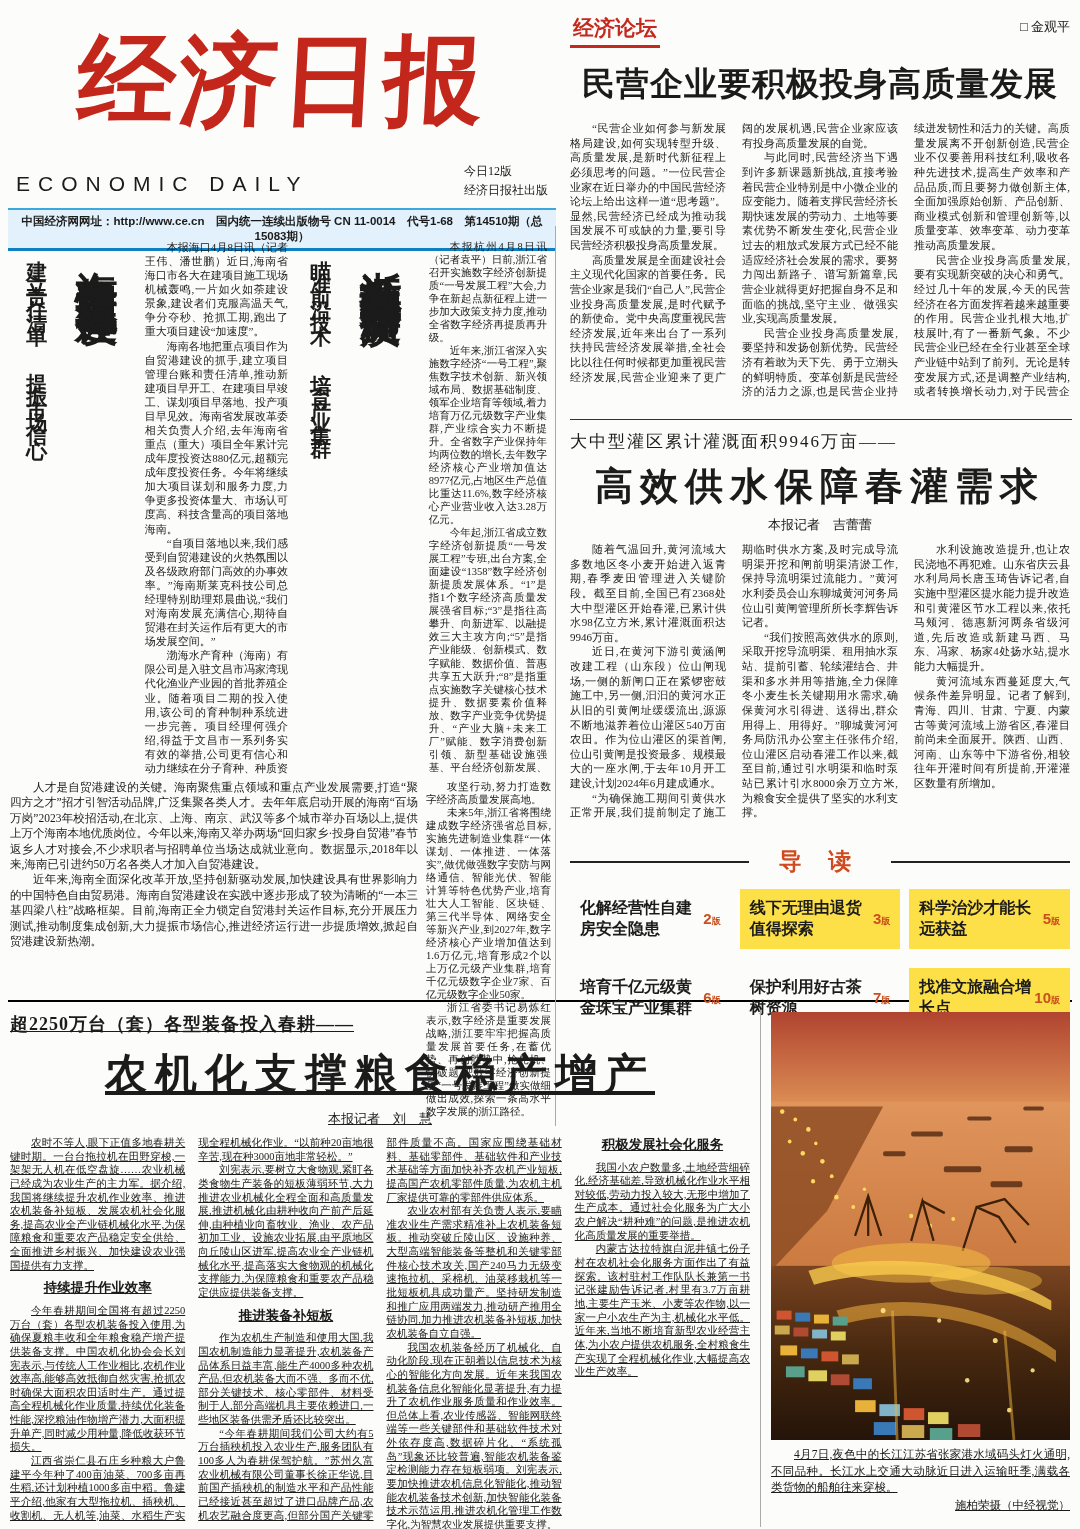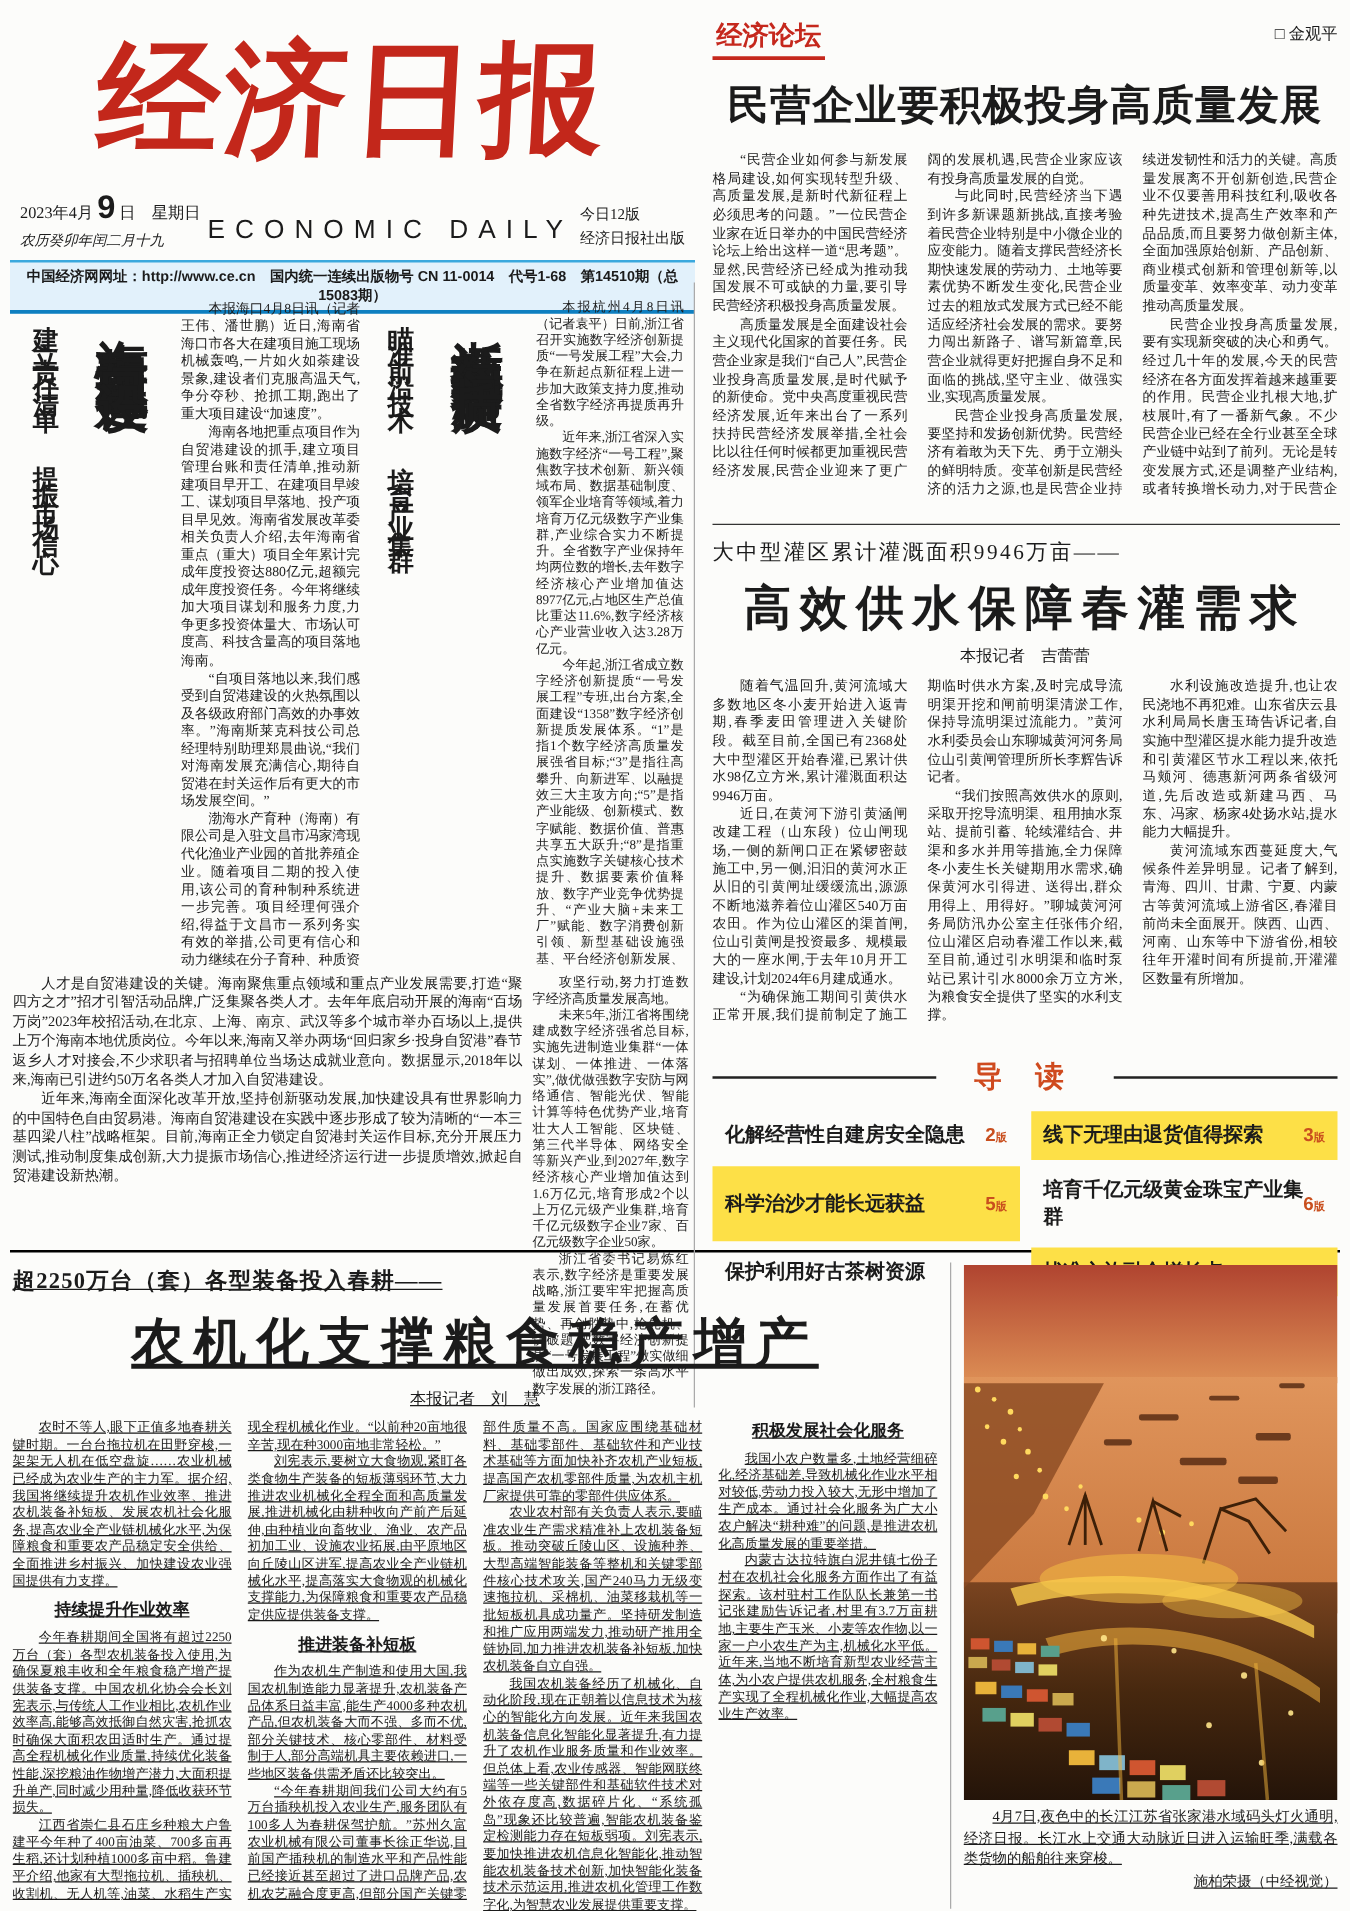--- a/index.html
+++ b/index.html
@@ -56,21 +56,21 @@
                   font-family:"Liberation Serif",serif; }
   .byline { text-align:center; font-size:13px; margin-bottom:8px; }
   .irr-body { column-count:3; height:292px; }
 
   
   .daodu { margin-top:6px; padding:2px 2px 8px 0; }
   .daodu-title { display:flex; align-items:center;gap:16px; }
   .daodu-title .line { flex:1; border-top:2px solid #222; }
   .daodu-title .txt { color:#cf4a1e; font-size:23px; font-weight:bold; letter-spacing:10px; margin:0 14px;
                       font-family:"Liberation Sans",sans-serif; }
-  .daodu-grid { display:grid; grid-template-columns:1fr 1fr; gap:5px 9px; margin-top:12px; }
+  .daodu-grid { display:grid; grid-template-columns:1fr 1fr 1fr; gap:19px 9px; margin-top:12px; }
   .daodu-item { display:flex; justify-content:space-between; align-items:center; font-size:16px; font-weight:bold;
                 padding:9px 10px; font-family:"Liberation Sans",sans-serif; }
   .daodu-item.peach { background:#fde047; }
   .pg { color:#c94f1e; font-size:15px; font-weight:bold; white-space:nowrap; }
   .pg .ban { font-size:9px; }
 
   
   .bottom { border-top:2px solid #000000; height:527px; display:flex; padding-top:8px;text-decoration:underline; }
   .agri { width:752px; padding:2px 10px 0 2px; }
   .agri-kicker { font-size:18px; font-weight:bold; letter-spacing:1px; }
@@ -89,28 +89,20 @@
 
 <div class="page">
 
   <div class="top">
 
     <div class="left-col">
 
       <div class="masthead">
         <div class="brand">经济日报</div>
         <div class="mast-row">
-          <div>
-            <div class="mast-date">
-              <span>2023年4月</span>
-              <span class="day">9</span>
-              <span>日　星期日</span>
-            </div>
-            <div class="mast-lunar">农历癸卯年闰二月十九</div>
-          </div>
           <div class="mast-en">ECONOMIC DAILY</div>
           <div class="mast-edition">
             <div>今日12版</div>
             <div>经济日报社出版</div>
           </div>
         </div>
         <div class="info-bar">中国经济网网址：http://www.ce.cn　国内统一连续出版物号 CN 11-0014　代号1-68　第14510期（总15083期）</div>
       </div>
 
       <div class="left-lower">
@@ -323,18 +315,18 @@
         <g fill="#ffe58a" opacity="0.9">
           <circle cx="120" cy="300" r="2.6"></circle>
             <circle cx="180" cy="310" r="2.2"></circle>
             <circle cx="240" cy="330" r="2.6"></circle>
           <circle cx="280" cy="360" r="2.2"></circle>
             <circle cx="210" cy="370" r="2.4"></circle>
             <circle cx="255" cy="400" r="2.4"></circle>
         </g>
         <path d="M130 300 L135 430 M250 320 L260 430" stroke="#f3b53c" stroke-width="3" opacity="0.5"></path>
       </svg>
-      <div class="photo-caption">4月7日,夜色中的长江江苏省张家港水域码头灯火通明,经济日报。长江水上交通大动脉近日进入运输旺季,满载各类货物的船舶往来穿梭。</div>
+      <div class="photo-caption">4月7日,夜色中的长江江苏省张家港水域码头灯火通明,不同品种。长江水上交通大动脉近日进入运输旺季,满载各类货物的船舶往来穿梭。</div>
       <div class="photo-credit">施柏荣摄（中经视觉）</div>
     </div>
   </div>
 
 </div>
 
 </body></html>

